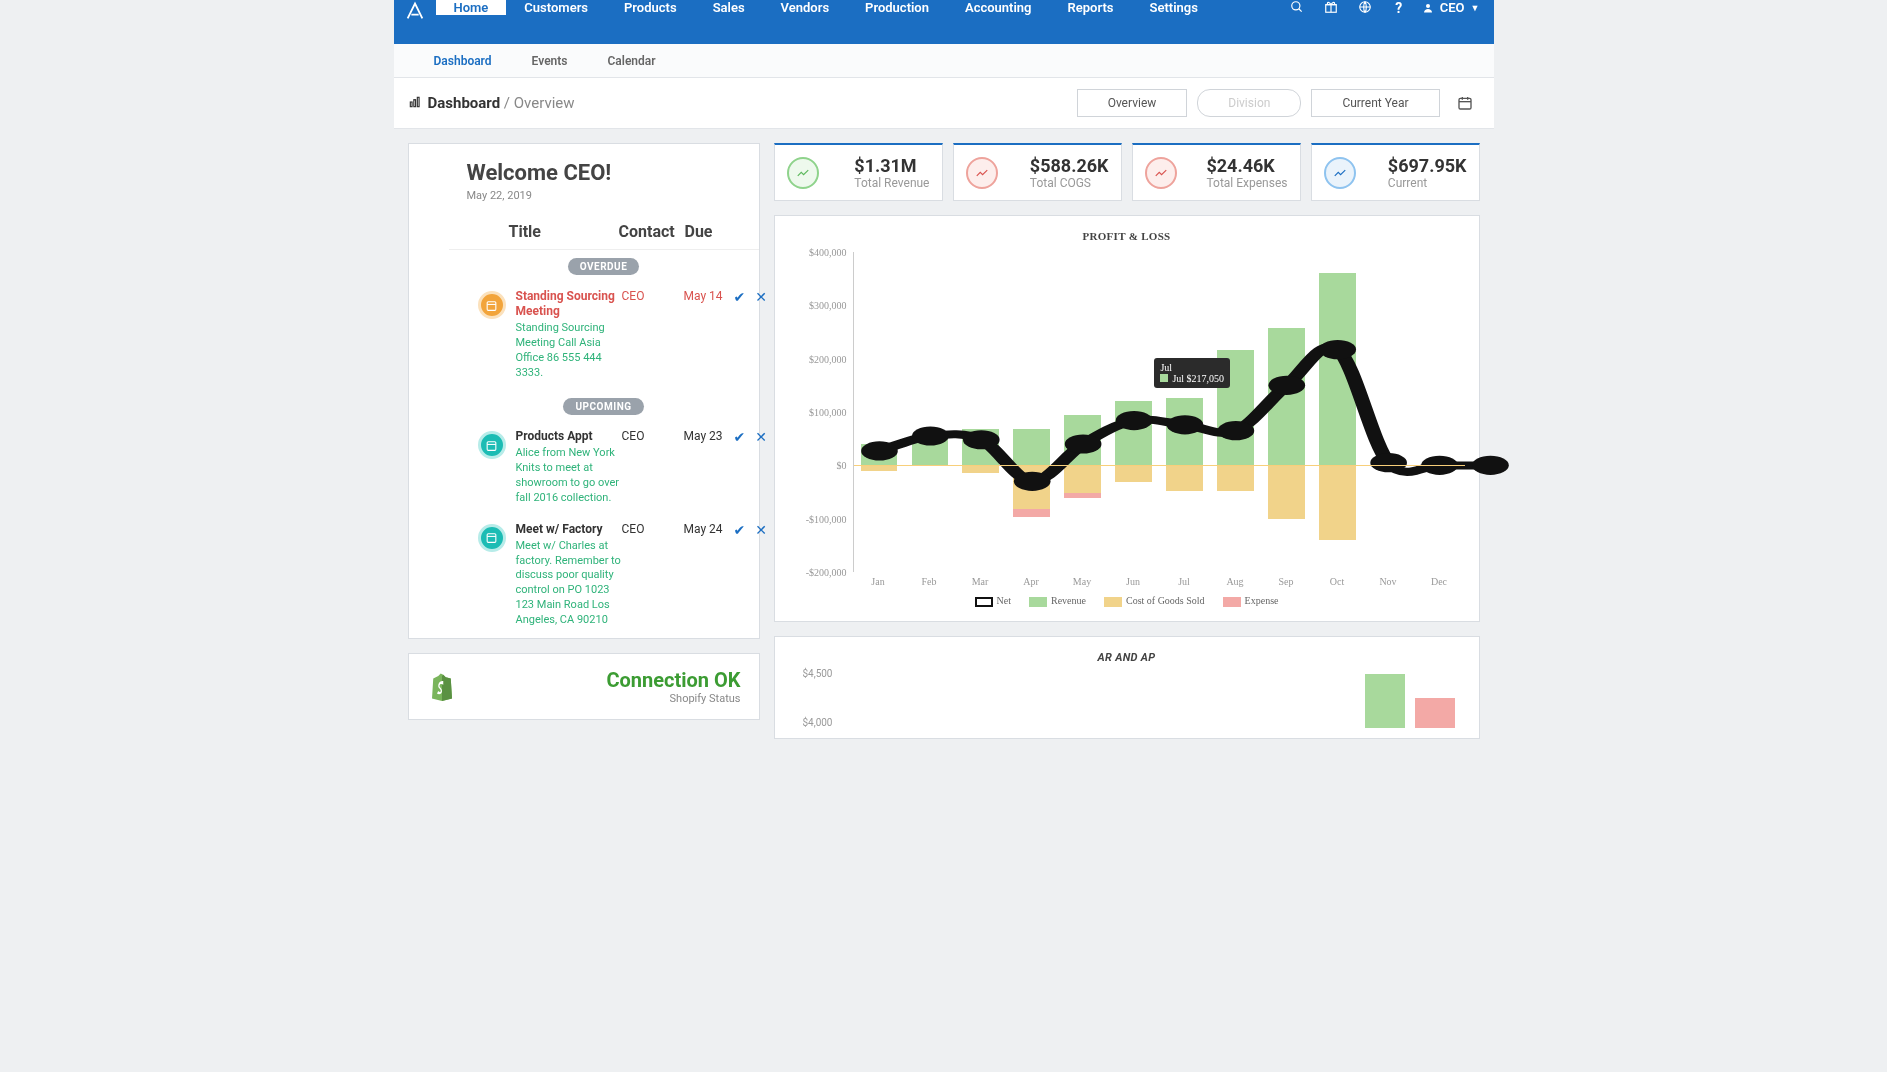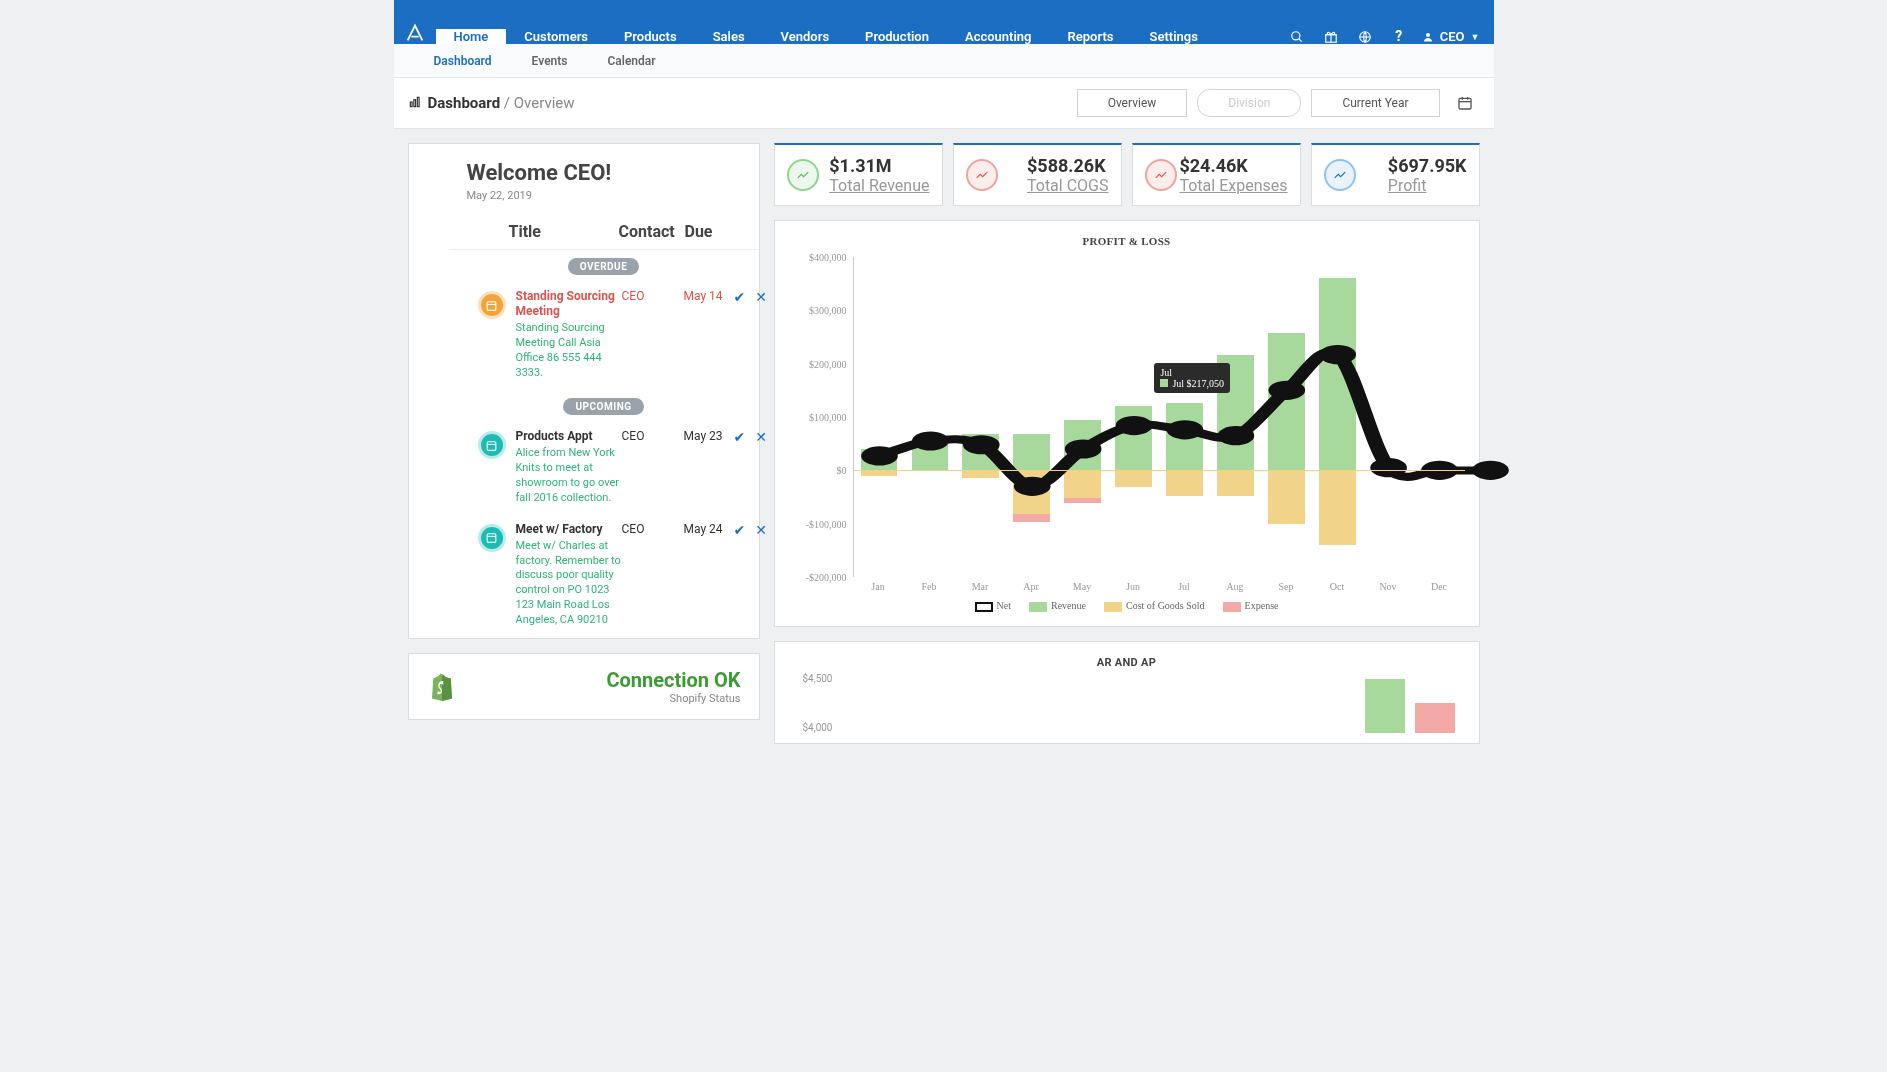--- a/index.html
+++ b/index.html
@@ -1,20 +1,20 @@
 <!DOCTYPE html>
 <html><head>
 <meta charset="utf-8">
 <style>
   * { box-sizing: border-box; margin: 0; padding: 0; }
   body { font-family: -apple-system, "Segoe UI", Roboto, Arial, sans-serif; background:#eef0f2; color:#444; font-size:13px; }
   .app { width: 1100px; margin: 0 auto; background:#fff; }
 
   
-  .topnav { display:flex; align-items:flex-end; background:#1b6ec2; color:#fff; height:44px; }
+  .topnav { display:flex; align-items:flex-start; background:#1b6ec2; color:#fff; height:44px; }
   .logo { width:42px; display:flex; align-items:center; justify-content:center; background:#1b6ec2; }
   .logo svg { width:22px; height:22px; }
   .nav-item { padding:0 18px; display:flex; align-items:center; font-size:13px; font-weight:600; cursor:pointer; color:#fff; }
   .nav-item.active { background:#fff; color:#1b6ec2; }
   .spacer { flex:1; }
   .nav-icon { width:34px; display:flex; align-items:center; justify-content:center; cursor:pointer; font-size:14px; }
   .user-menu { display:flex; align-items:center; gap:6px; padding:0 14px 0 6px; cursor:pointer; font-weight:600; font-size:13px; }
   .caret { font-size:9px; }
 
   
@@ -75,21 +75,21 @@
   
   .kpi-row { display:flex; gap:10px; }
   .kpi { flex:1; display:flex; align-items:center; padding:10px 12px; border-top:2px solid #1b6ec2; }
   .kpi-icon { width:32px; height:32px; border-radius:50%; display:flex; align-items:center; justify-content:center; font-size:14px; }
   .kpi-icon.green  { border:2px solid #8fd38c; color:#5cb85c; background:#eef9ed; }
   .kpi-icon.redish { border:2px solid #eea39c; color:#d9534f; background:#fdeeec; }
   .kpi-icon.red    { border:2px solid #eea39c; color:#d9534f; background:#fdeeec; }
   .kpi-icon.blue   { border:2px solid #8ec3ef; color:#1b6ec2; background:#eaf3fb; }
   .kpi-text { margin-left:auto; text-align:left; }
   .kpi-val { font-size:18px; font-weight:700; color:#333; }
-  .kpi-label { font-size:16px; color:#999;text-decoration:underline; }
+  .kpi-label { font-size:12px; color:#999; }
 
   
   .chart-panel { padding:10px 14px 14px;font-family:Liberation Serif, serif; }
   .chart-title { text-align:center; font-size:11px; font-weight:700; color:#444; letter-spacing:.3px; padding:4px 0 10px; }
   .chart-area { position:relative; height:320px; display:flex; }
   .yaxis { width:64px; position:relative; }
   .ytick { position:absolute; right:6px; font-size:10px; color:#999; transform:translateY(-50%); }
   .plot { flex:1; position:relative; border-left:1px solid #ccc; }
   .grid-line { position:absolute; left:0; right:0; border-top:1px solid #f8cf7a; }
   .bars { position:absolute; left:0; right:0; top:0; bottom:0; display:flex; }
@@ -100,21 +100,21 @@
   .bar.exp  { background:#f3a9a6; }
   svg.netline { position:absolute; inset:0; width:100%; height:100%; overflow:visible; }
   .xaxis { display:flex; margin-left:64px; }
   .xtick { flex:1; text-align:center; font-size:10px; color:#999; padding-top:4px; }
   .legend { display:flex; justify-content:center; gap:18px; padding-top:8px; font-size:10px; color:#666; align-items:center; }
   .lg-swatch { display:inline-block; width:18px; height:10px; margin-right:4px; vertical-align:middle; }
   .tooltip { position:absolute; background:#2b2b2b; color:#fff; font-size:10px; padding:4px 6px; border-radius:3px; white-space:nowrap; }
   .tooltip .sw { display:inline-block; width:8px; height:8px; background:#a8d99c; margin-right:4px; }
 
   .arap { padding:10px 14px; }
-  .arap .chart-title { padding-bottom:4px; }
+  .arap .chart-title { padding-bottom:4px;font-style:italic; }
   .arap-plot { height:60px; display:flex; }
   .arap-y { width:50px; position:relative; font-size:10px; color:#999; }
   .arap-bars { flex:1; position:relative; }
   .arap-bar { position:absolute; bottom:0; width:40px; }
 </style>
 </head>
 <body>
 
 <div class="app">
 
@@ -319,21 +319,21 @@
     </div>
           </div>
           <div class="panel kpi">
     <div class="kpi-icon blue">
       <svg width="14" height="14" viewBox="0 0 24 24" fill="none" stroke="currentColor" stroke-width="2">
                 <polyline points="3,17 9,11 13,15 21,7"></polyline>
               </svg>
     </div>
     <div class="kpi-text">
       <div class="kpi-val">$697.95K</div>
-      <div class="kpi-label">Profit</div>
+      <div class="kpi-label">Current</div>
     </div>
           </div>
         </div>
 
       <div class="panel chart-panel">
         <div class="chart-title">PROFIT &amp; LOSS</div>
         <div class="chart-area">
           <div class="yaxis" id="yaxis">
               <div class="ytick" style="top: 0px;">$400,000</div>
               <div class="ytick" style="top: 53px;">$300,000</div>

